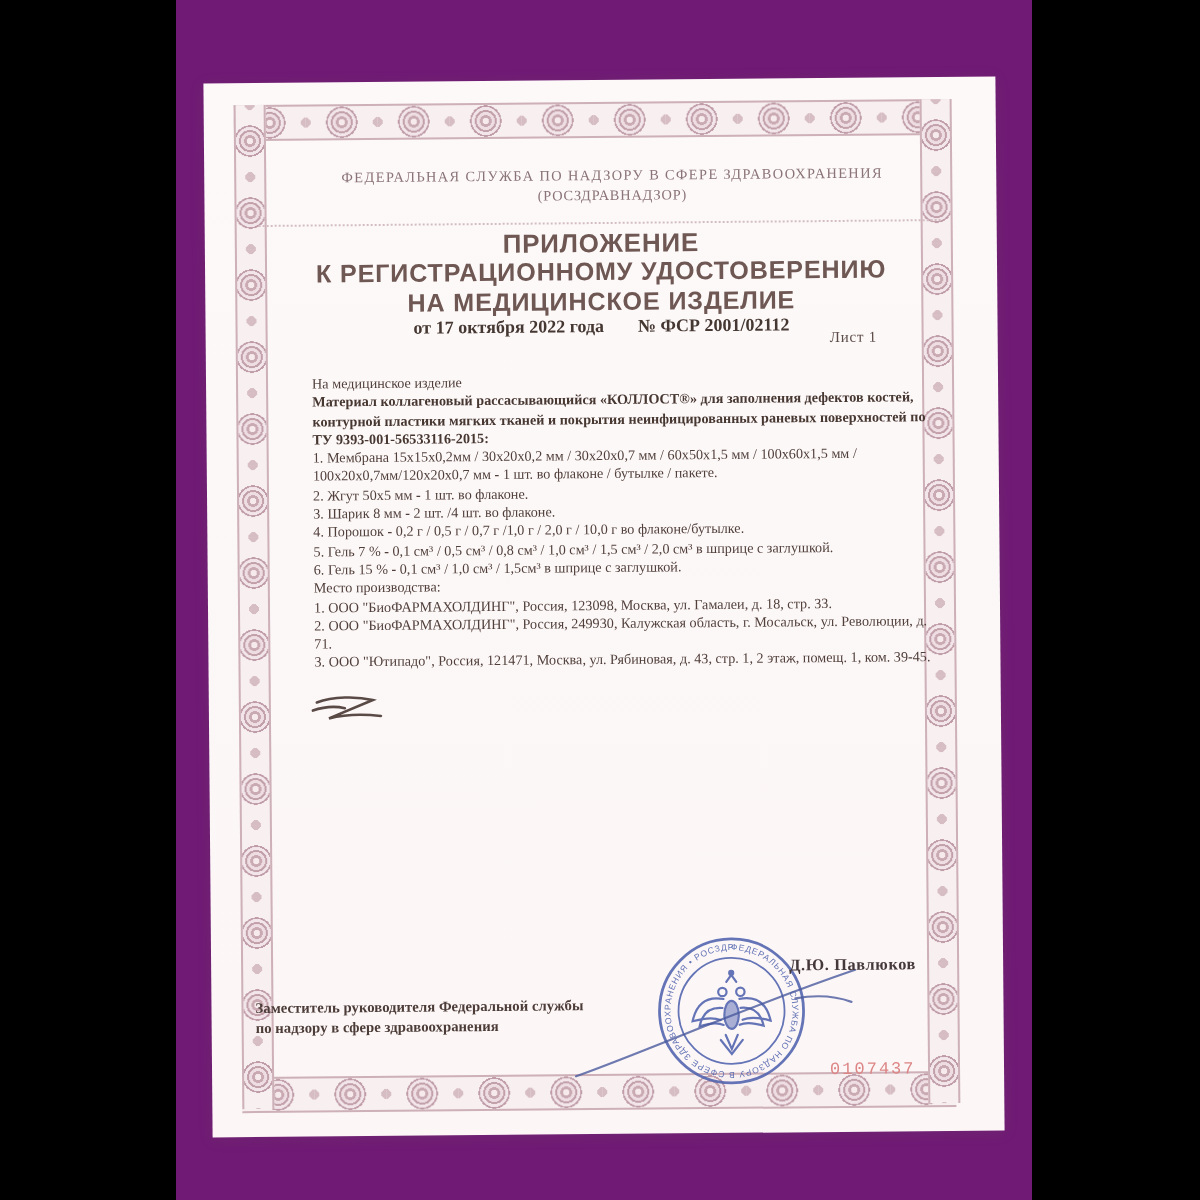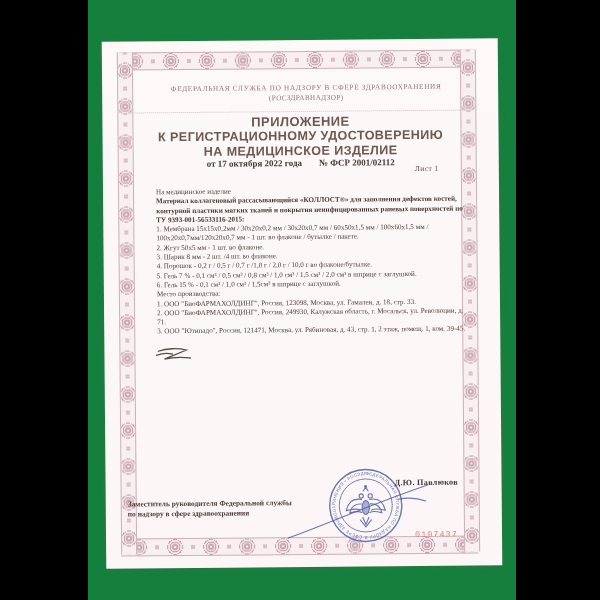--- a/index.html
+++ b/index.html
@@ -1,17 +1,17 @@
 <!DOCTYPE html>
 <html><head>
 <meta charset="utf-8">
 <style>
   html,body{margin:0;padding:0;}
   body{background:#ffffff;font-family:"Liberation Serif",serif;}
-  #scene{position:relative;width:600px;height:600px;background:#15803d;overflow:hidden;}
+  #scene{position:relative;width:600px;height:600px;background:#701a75;overflow:hidden;}
   .bar{position:absolute;top:0;height:600px;background:#000;}
   .bar.left{left:0;width:88px;}
   .bar.right{left:516px;width:84px;}
 
   #document{position:absolute;left:104px;top:40px;width:396px;height:527px;
     background:linear-gradient(180deg,#fdf9f9,#fcf6f6);
     transform:rotate(-0.5deg);
     box-shadow:0 1px 7px rgba(110,90,95,.20);}
 
   

